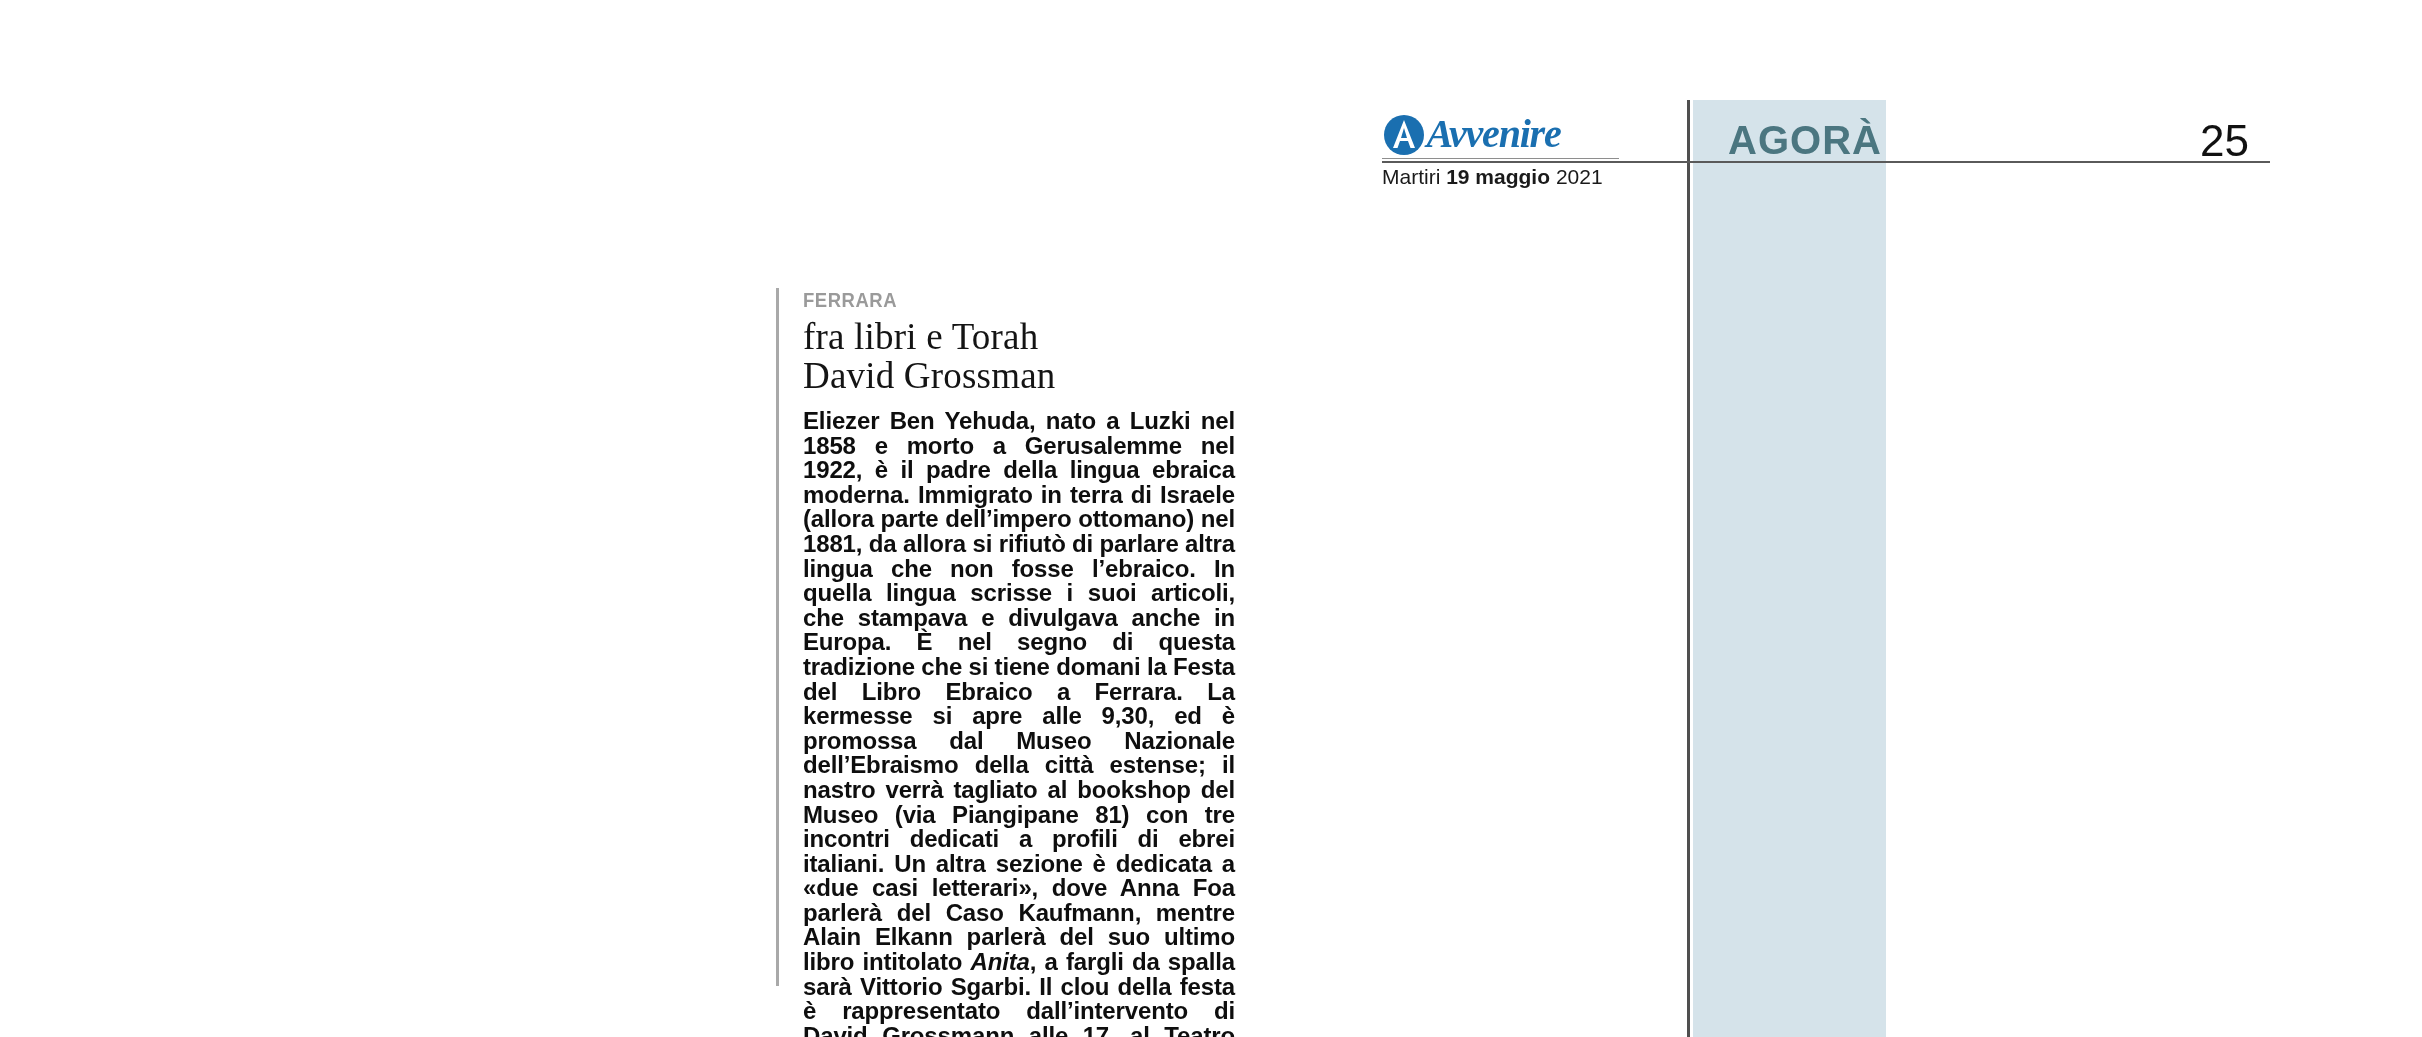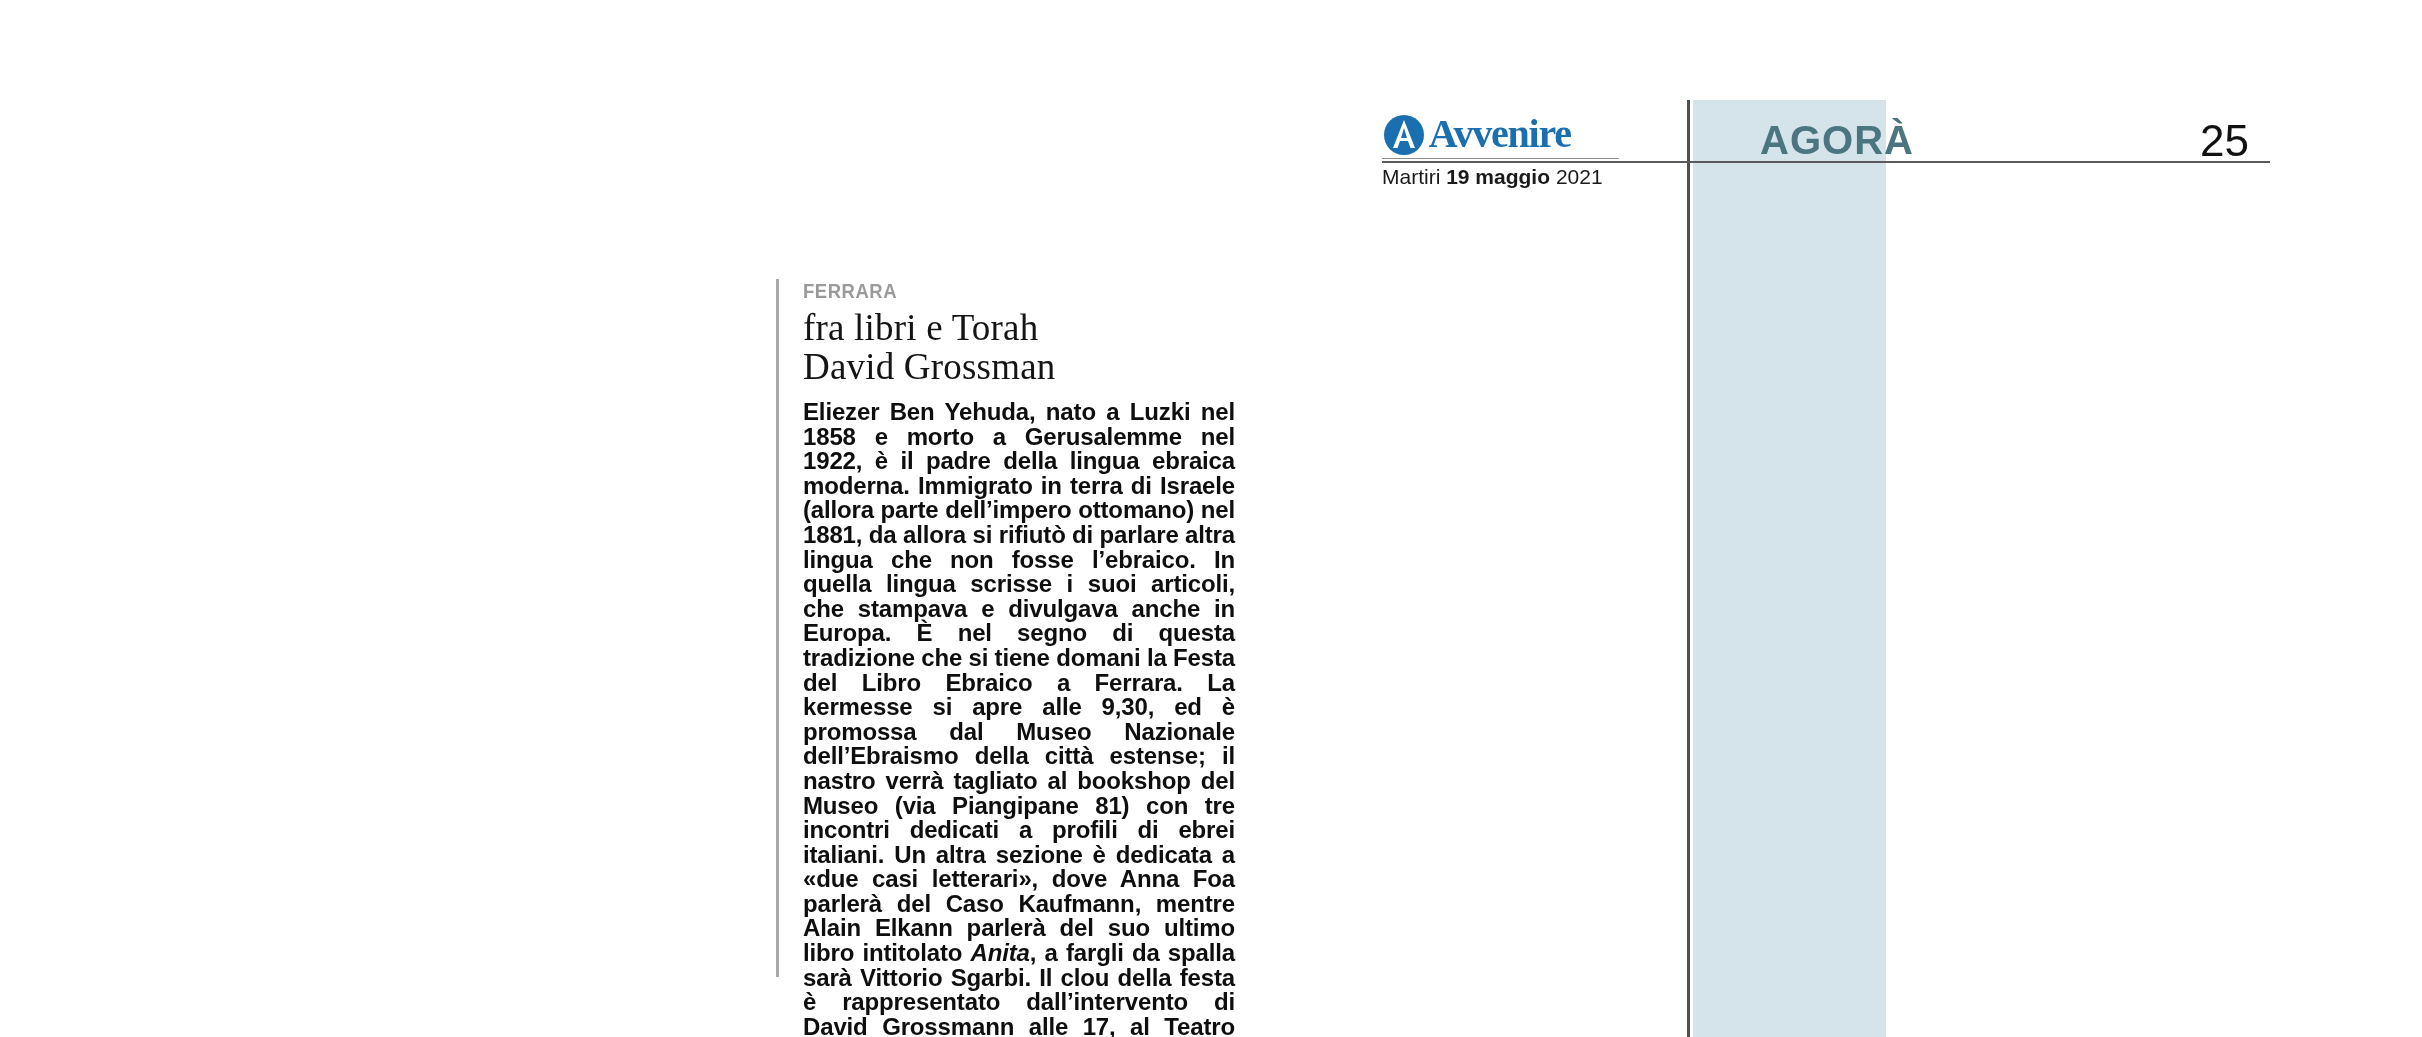--- a/index.html
+++ b/index.html
@@ -15,20 +15,21 @@
     font-family: "Liberation Sans", sans-serif;
     -webkit-font-smoothing: antialiased;
   }
 
   
   #masthead {
     position: absolute;
     left: 1382px;
     top: 112px;
     width: 270px;
+    font-style: italic;
   }
   .logo-wrap {
     position: relative;
     height: 46px;
   }
   .logo-mark {
     position: absolute;
     left: 0;
     top: 2px;
     width: 44px;
@@ -95,21 +96,20 @@
     width: 193px;
     text-align: right;
     padding-right: 4px;
     box-sizing: border-box;
     font-size: 40px;
     font-weight: 700;
     letter-spacing: 1px;
     color: #4b7680;
     line-height: 44px;
     font-family: "Liberation Sans", sans-serif;
-    margin-left: 32px;
   }
 
   
   #header-rule {
     position: absolute;
     left: 1382px;
     top: 161px;
     width: 888px;
     height: 2px;
     background: #5a5a5a;
@@ -125,21 +125,21 @@
     color: #111111;
     font-weight: 400;
     letter-spacing: 0px;
     text-align: center;
   }
 
   
   #article {
     position: absolute;
     left: 776px;
-    top: 279px;
+    top: 288px;
     width: 460px;
     border-left: 3px solid #a9a9a9;
     padding-left: 24px;
     box-sizing: border-box;
     height: 698px;
   }
   #kicker {
     font-size: 21px;
     font-weight: 700;
     color: #9a9a9a;

